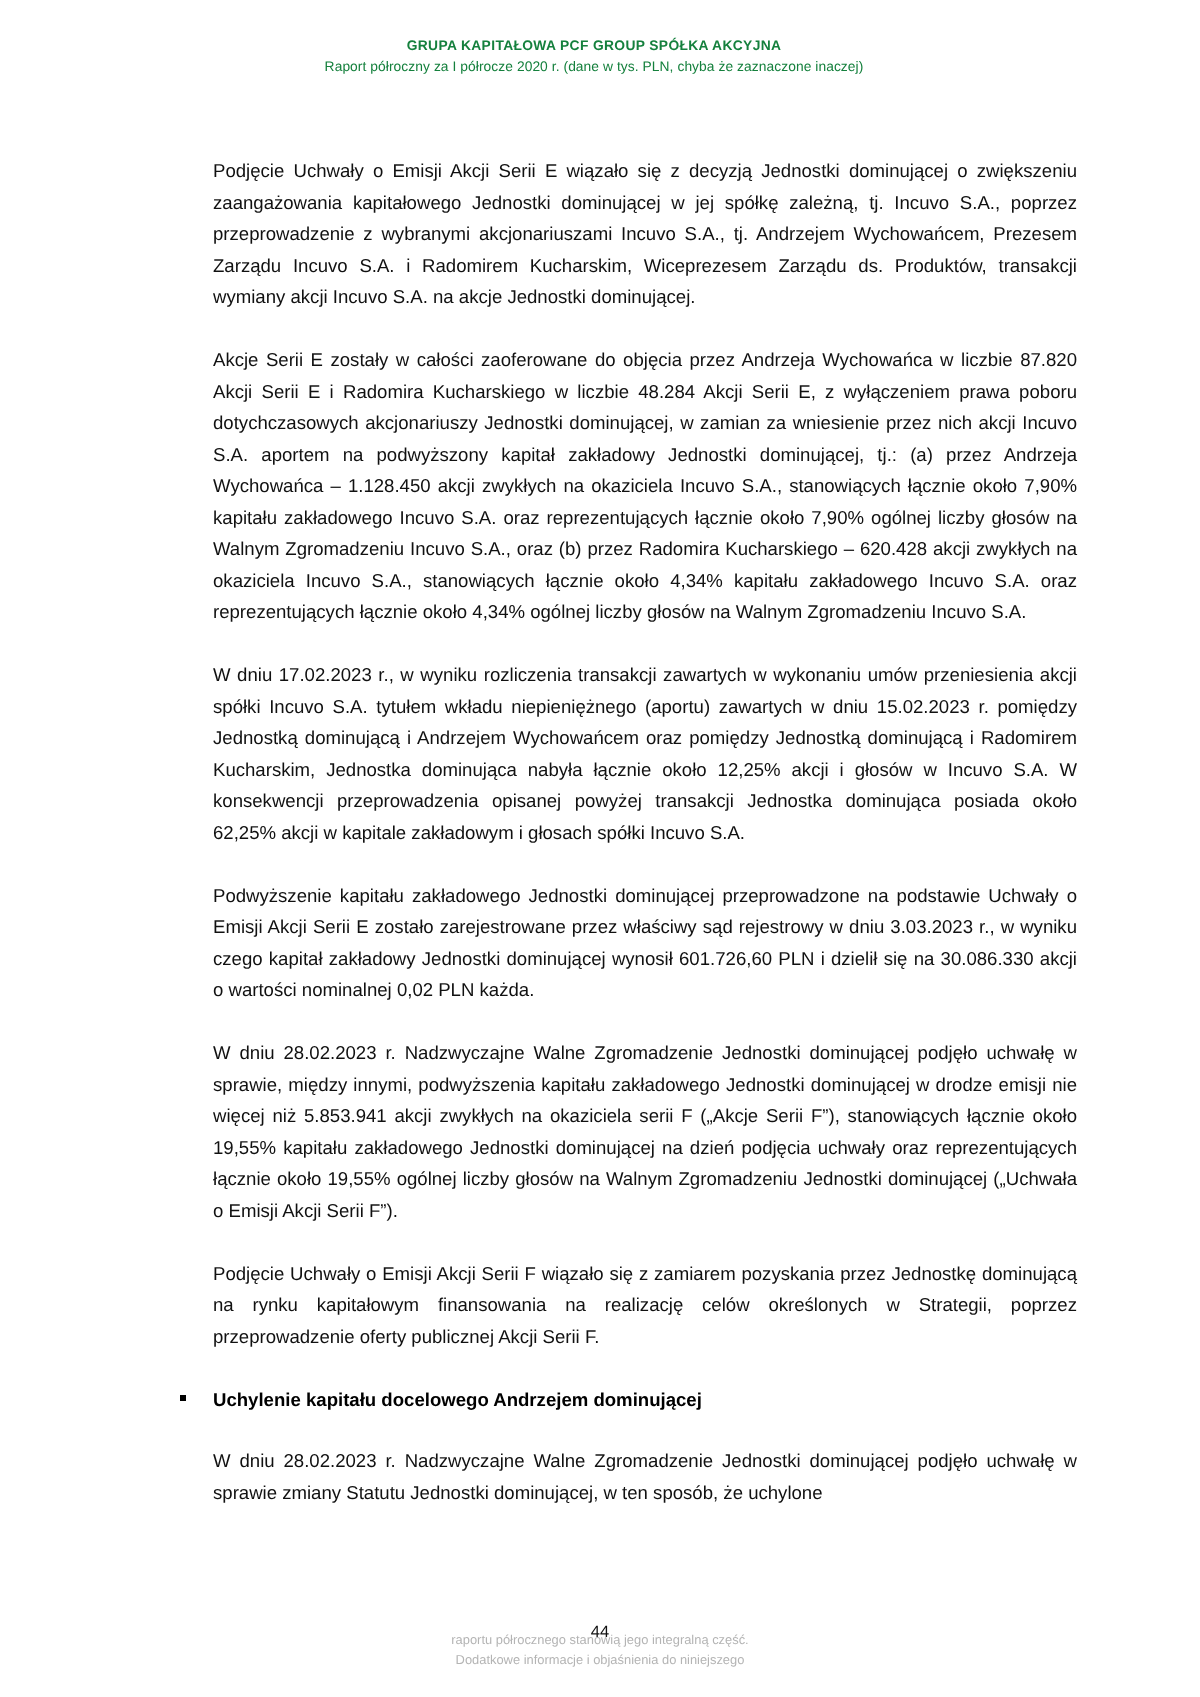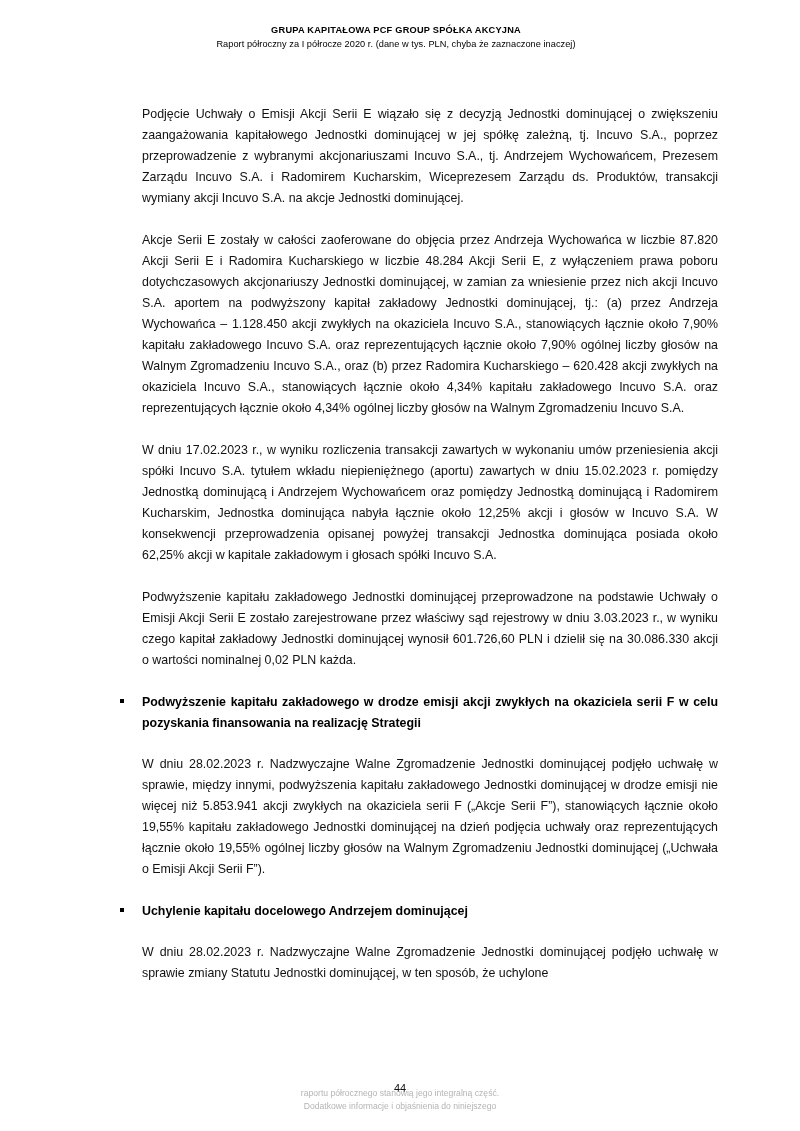--- a/index.html
+++ b/index.html
@@ -22,21 +22,21 @@
     box-sizing: border-box;
   }
 
   
   .doc-header {
     position: absolute;
     top: 24px;
     left: 0;
     width: 792px;
     text-align: center;
-    color: #000000;
+    color: #15803d;
   }
   .doc-header .line1 {
     font-size: 9.2px;
     font-weight: bold;
     letter-spacing: 0.25px;
     line-height: 13px;
     white-space: nowrap;
   }
   .doc-header .line2 {
     font-size: 9.2px;
@@ -128,27 +128,24 @@
   <div class="content">
 
     <p class="para">Podjęcie Uchwały o Emisji Akcji Serii E wiązało się z decyzją Jednostki dominującej o zwiększeniu zaangażowania kapitałowego Jednostki dominującej w jej spółkę zależną, tj. Incuvo S.A., poprzez przeprowadzenie z wybranymi akcjonariuszami Incuvo S.A., tj. Andrzejem Wychowańcem, Prezesem Zarządu Incuvo S.A. i Radomirem Kucharskim, Wiceprezesem Zarządu ds. Produktów, transakcji wymiany akcji Incuvo S.A. na akcje Jednostki dominującej.</p>
 
     <p class="para">Akcje Serii E zostały w całości zaoferowane do objęcia przez Andrzeja Wychowańca w liczbie 87.820 Akcji Serii E i Radomira Kucharskiego w liczbie 48.284 Akcji Serii E, z wyłączeniem prawa poboru dotychczasowych akcjonariuszy Jednostki dominującej, w zamian za wniesienie przez nich akcji Incuvo S.A. aportem na podwyższony kapitał zakładowy Jednostki dominującej, tj.: (a) przez Andrzeja Wychowańca – 1.128.450 akcji zwykłych na okaziciela Incuvo S.A., stanowiących łącznie około 7,90% kapitału zakładowego Incuvo S.A. oraz reprezentujących łącznie około 7,90% ogólnej liczby głosów na Walnym Zgromadzeniu Incuvo S.A., oraz (b) przez Radomira Kucharskiego – 620.428 akcji zwykłych na okaziciela Incuvo S.A., stanowiących łącznie około 4,34% kapitału zakładowego Incuvo S.A. oraz reprezentujących łącznie około 4,34% ogólnej liczby głosów na Walnym Zgromadzeniu Incuvo S.A.</p>
 
     <p class="para">W dniu 17.02.2023 r., w wyniku rozliczenia transakcji zawartych w wykonaniu umów przeniesienia akcji spółki Incuvo S.A. tytułem wkładu niepieniężnego (aportu) zawartych w dniu 15.02.2023 r. pomiędzy Jednostką dominującą i Andrzejem Wychowańcem oraz pomiędzy Jednostką dominującą i Radomirem Kucharskim, Jednostka dominująca nabyła łącznie około 12,25% akcji i głosów w Incuvo S.A. W konsekwencji przeprowadzenia opisanej powyżej transakcji Jednostka dominująca posiada około 62,25% akcji w kapitale zakładowym i głosach spółki Incuvo S.A.</p>
 
     <p class="para">Podwyższenie kapitału zakładowego Jednostki dominującej przeprowadzone na podstawie Uchwały o Emisji Akcji Serii E zostało zarejestrowane przez właściwy sąd rejestrowy w dniu 3.03.2023 r., w wyniku czego kapitał zakładowy Jednostki dominującej wynosił 601.726,60 PLN i dzielił się na 30.086.330 akcji o wartości nominalnej 0,02 PLN każda.</p>
 
-    <div class="bullet-head">
-      <span class="bullet-mark"></span>
-      <span class="bullet-text">Podwyższenie kapitału zakładowego w drodze emisji akcji zwykłych na okaziciela serii F w celu pozyskania finansowania na realizację Strategii</span>
-    </div>
 
     <p class="para"><span>W dniu 28.02.2023 r. Nadzwyczajne Walne Zgromadzenie Jednostki dominującej podjęło uchwałę w sprawie, między innymi, podwyższenia kapitału zakładowego Jednostki dominującej w drodze emisji nie więcej niż 5.853.941 akcji zwykłych na okaziciela serii F („</span><b>Akcje Serii F</b><span>”), stanowiących łącznie około 19,55% kapitału zakładowego Jednostki dominującej na dzień podjęcia uchwały oraz reprezentujących łącznie około 19,55% ogólnej liczby głosów na Walnym Zgromadzeniu Jednostki dominującej („</span><b>Uchwała o Emisji Akcji Serii F</b><span>”).</span></p>
 
+    <p class="para">Podjęcie Uchwały o Emisji Akcji Serii F wiązało się z zamiarem pozyskania przez Jednostkę dominującą na rynku kapitałowym finansowania na realizację celów określonych w Strategii, poprzez przeprowadzenie oferty publicznej Akcji Serii F.</p>
 
     <div class="bullet-head">
       <span class="bullet-mark"></span>
       <span class="bullet-text">Uchylenie kapitału docelowego Andrzejem dominującej</span>
     </div>
 
     <p class="para">W dniu 28.02.2023 r. Nadzwyczajne Walne Zgromadzenie Jednostki dominującej podjęło uchwałę w sprawie zmiany Statutu Jednostki dominującej, w ten sposób, że uchylone</p>
 
   </div>
 

